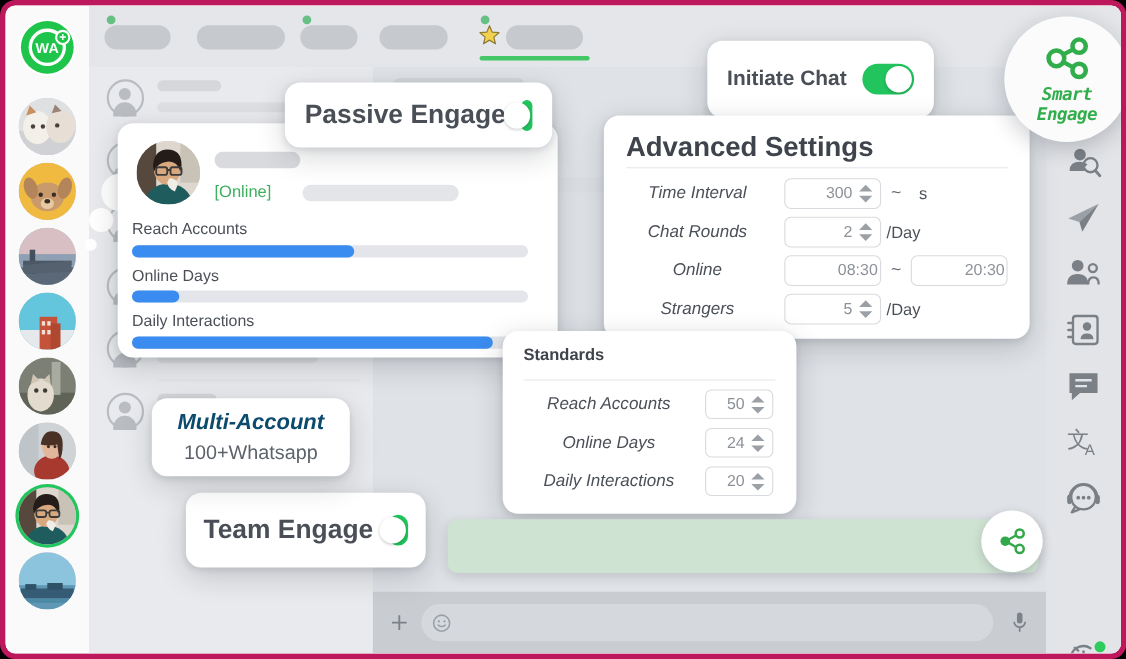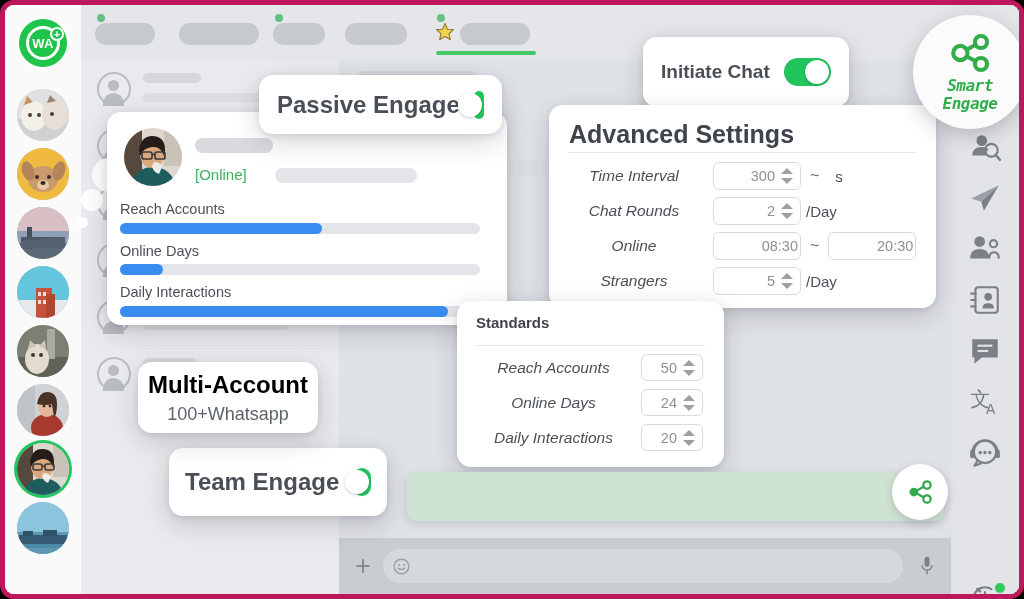--- a/index.html
+++ b/index.html
@@ -199,21 +199,21 @@
   #initiate-card{left:638px;top:32px;width:206px;height:70px;padding:0 18px;box-sizing:border-box;}
   #initiate-card .tc-label{font-size:19px;}
   
   #team-card{left:164px;top:443px;width:218px;height:68px;padding:0 16px;box-sizing:border-box;}
 
   
   #multi-card{
     left:133px;top:357px;width:180px;height:71px;
     display:flex;flex-direction:column;align-items:center;justify-content:center;
   }
-  #multi-card .ma-title{font-size:24px;font-weight:bold;color:#000000;}
+  #multi-card .ma-title{font-size:20px;font-weight:bold;color:#0c4a6e;font-style:italic;}
   #multi-card .ma-sub{font-size:18px;color:#5d636b;margin-top:5px;}
 
   
   #adv-card{left:544px;top:100px;width:387px;height:203px;}
   #adv-card .card-title{position:absolute;left:20px;top:15px;font-size:25px;}
   #adv-card .hr{position:absolute;left:20px;top:47px;width:347px;height:1px;background:#e6e8eb;}
   
   #std-card{left:452px;top:296px;width:267px;height:166px;}
   #std-card .card-title{position:absolute;left:19px;top:13px;font-size:15px;}
   #std-card .hr{position:absolute;left:19px;top:44px;width:229px;height:1px;background:#e6e8eb;}

